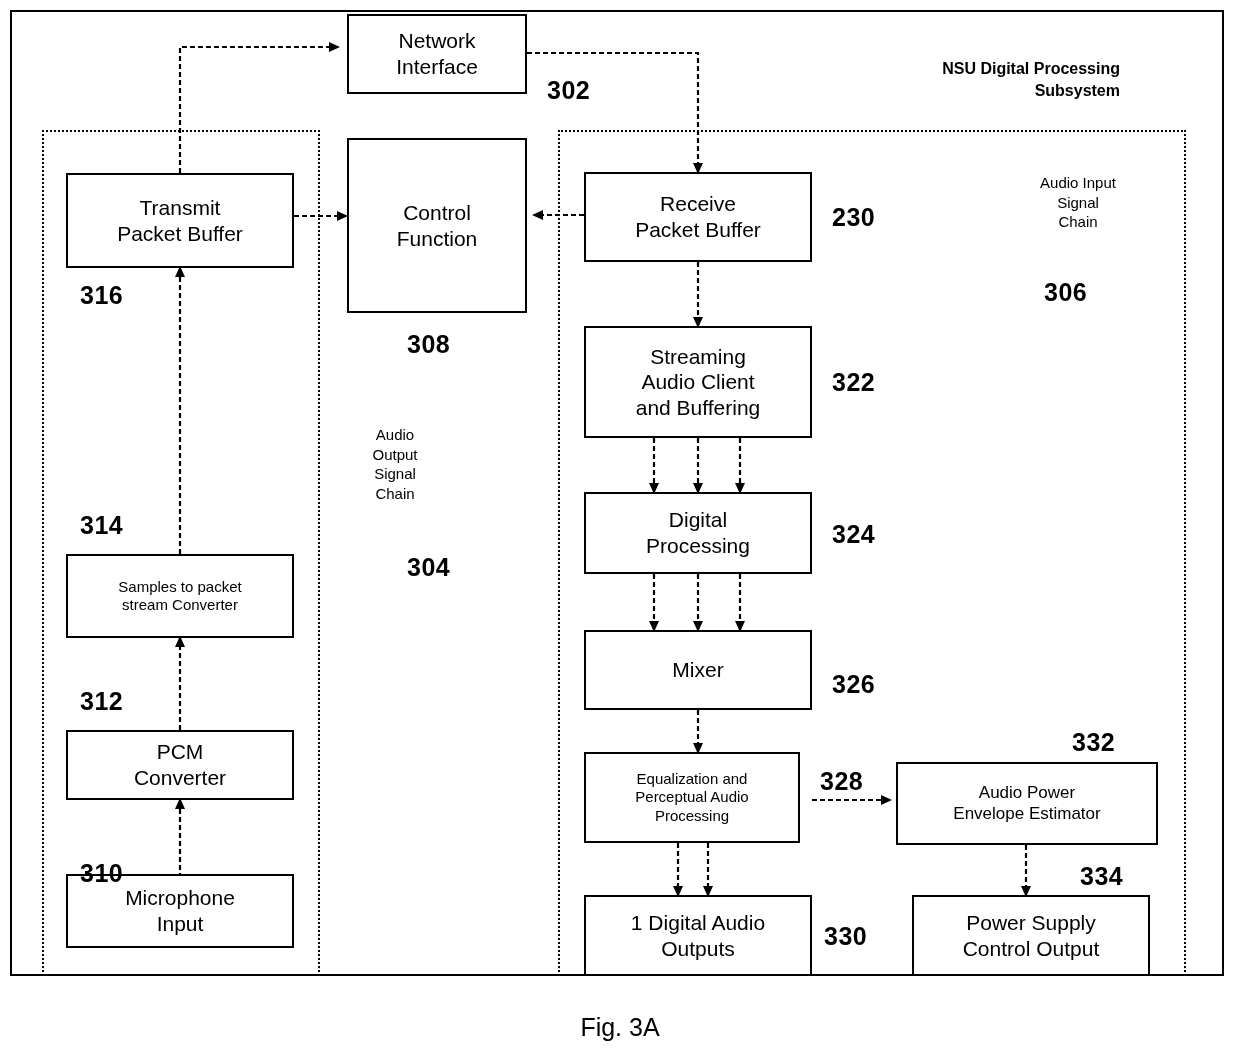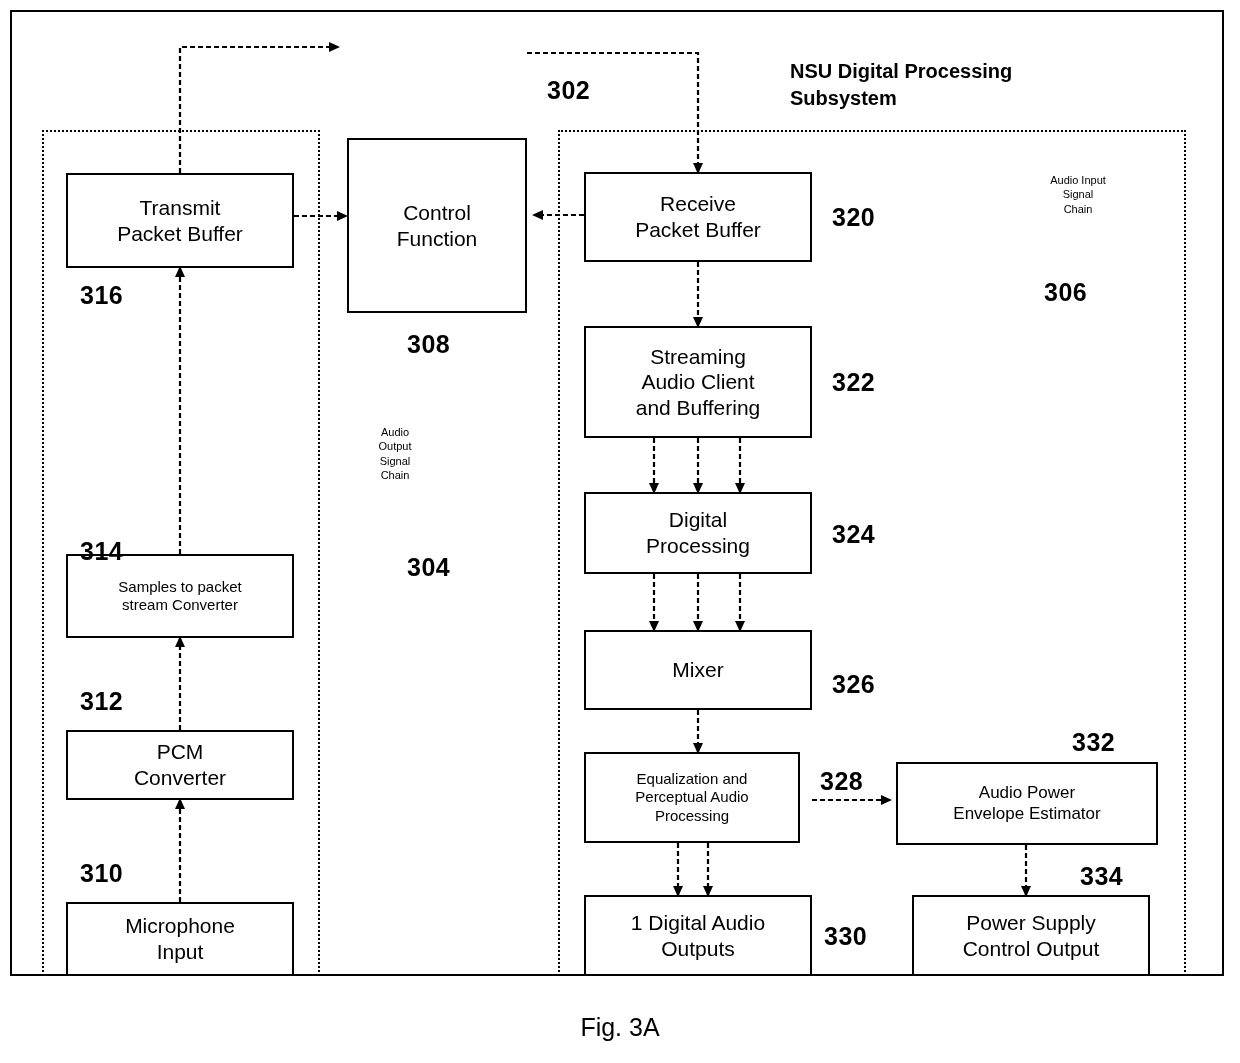--- a/index.html
+++ b/index.html
@@ -57,31 +57,31 @@
   .ref {
     position: absolute;
     font-size: 25px;
     font-weight: bold;
     letter-spacing: 0.5px;
     z-index: 4;
     white-space: nowrap;
   }
   .chainlabel {
     position: absolute;
-    font-size: 11px;
+    font-size: 15px;
     line-height: 1.3;
     text-align: center;
     z-index: 4;
     white-space: pre-line;
   }
   .title {
     position: absolute;
-    font-size: 20px;
+    font-size: 16px;
     font-weight: bold;
-    text-align: left;
+    text-align: right;
     line-height: 1.35;
     z-index: 4;
     white-space: pre-line;
   }
   .figcaption {
     position: absolute;
     font-size: 25px;
     text-align: center;
     width: 100%;
     left: 0;
@@ -134,57 +134,61 @@
 
       <path d="M678,843 L678,895" marker-end="url(#arr)"></path>
       <path d="M708,843 L708,895" marker-end="url(#arr)"></path>
 
       <path d="M812,800 L890,800" marker-end="url(#arr)"></path>
 
       <path d="M1026,845 L1026,895" marker-end="url(#arr)"></path>
     </g>
   </svg>
 
+  <div class="node n-lg" style="left:347px; top:14px; width:180px; height:80px;">
+    <span class="lbl" style="white-space:pre-line;">Network
+Interface</span>
+  </div>
   <div class="ref" style="left:547px; top:76px;">302</div>
 
   <div class="node n-lg" style="left:347px; top:138px; width:180px; height:175px;">
     <span class="lbl" style="white-space:pre-line;">Control
 Function</span>
   </div>
   <div class="ref" style="left:407px; top:330px;">308</div>
 
   <div class="node n-lg" style="left:66px; top:173px; width:228px; height:95px;">
     <span class="lbl" style="white-space:pre-line;">Transmit
 Packet Buffer</span>
   </div>
   <div class="ref" style="left:80px; top:281px;">316</div>
 
-  <div class="ref" style="left:80px; top:537px;">314</div>
+  <div class="ref" style="left:80px; top:511px;">314</div>
   <div class="node n-sm" style="left:66px; top:554px; width:228px; height:84px;">
     <span class="lbl" style="white-space:pre-line;text-align:center;">Samples to packet
 stream Converter</span>
   </div>
 
   <div class="ref" style="left:80px; top:687px;">312</div>
   <div class="node n-lg" style="left:66px; top:730px; width:228px; height:70px;">
     <span class="lbl" style="white-space:pre-line;">PCM
 Converter</span>
   </div>
 
   <div class="ref" style="left:80px; top:859px;">310</div>
-  <div class="node n-lg" style="left:66px; top:902px; width:228px; height:74px;">
+  <div class="node n-lg" style="left:66px; top:874px; width:228px; height:74px;">
     <span class="lbl" style="white-space:pre-line;">Microphone
 Input</span>
   </div>
 
   <div class="node n-lg" style="left:584px; top:172px; width:228px; height:90px;align-items:center;">
     <span class="lbl" style="white-space:pre-line;">Receive
 Packet Buffer</span>
   </div>
-  <div class="ref" style="left:832px; top:203px;">320</div>
+  <div class="ref" style="left:832px; top:203px;">230</div>
 
   <div class="node n-lg" style="left:584px; top:326px; width:228px; height:112px;">
     <span class="lbl" style="white-space:pre-line;">Streaming
 Audio Client
 and Buffering</span>
   </div>
   <div class="ref" style="left:832px; top:368px;">322</div>
 
   <div class="node n-lg" style="left:584px; top:492px; width:228px; height:82px;">
     <span class="lbl" style="white-space:pre-line;">Digital

